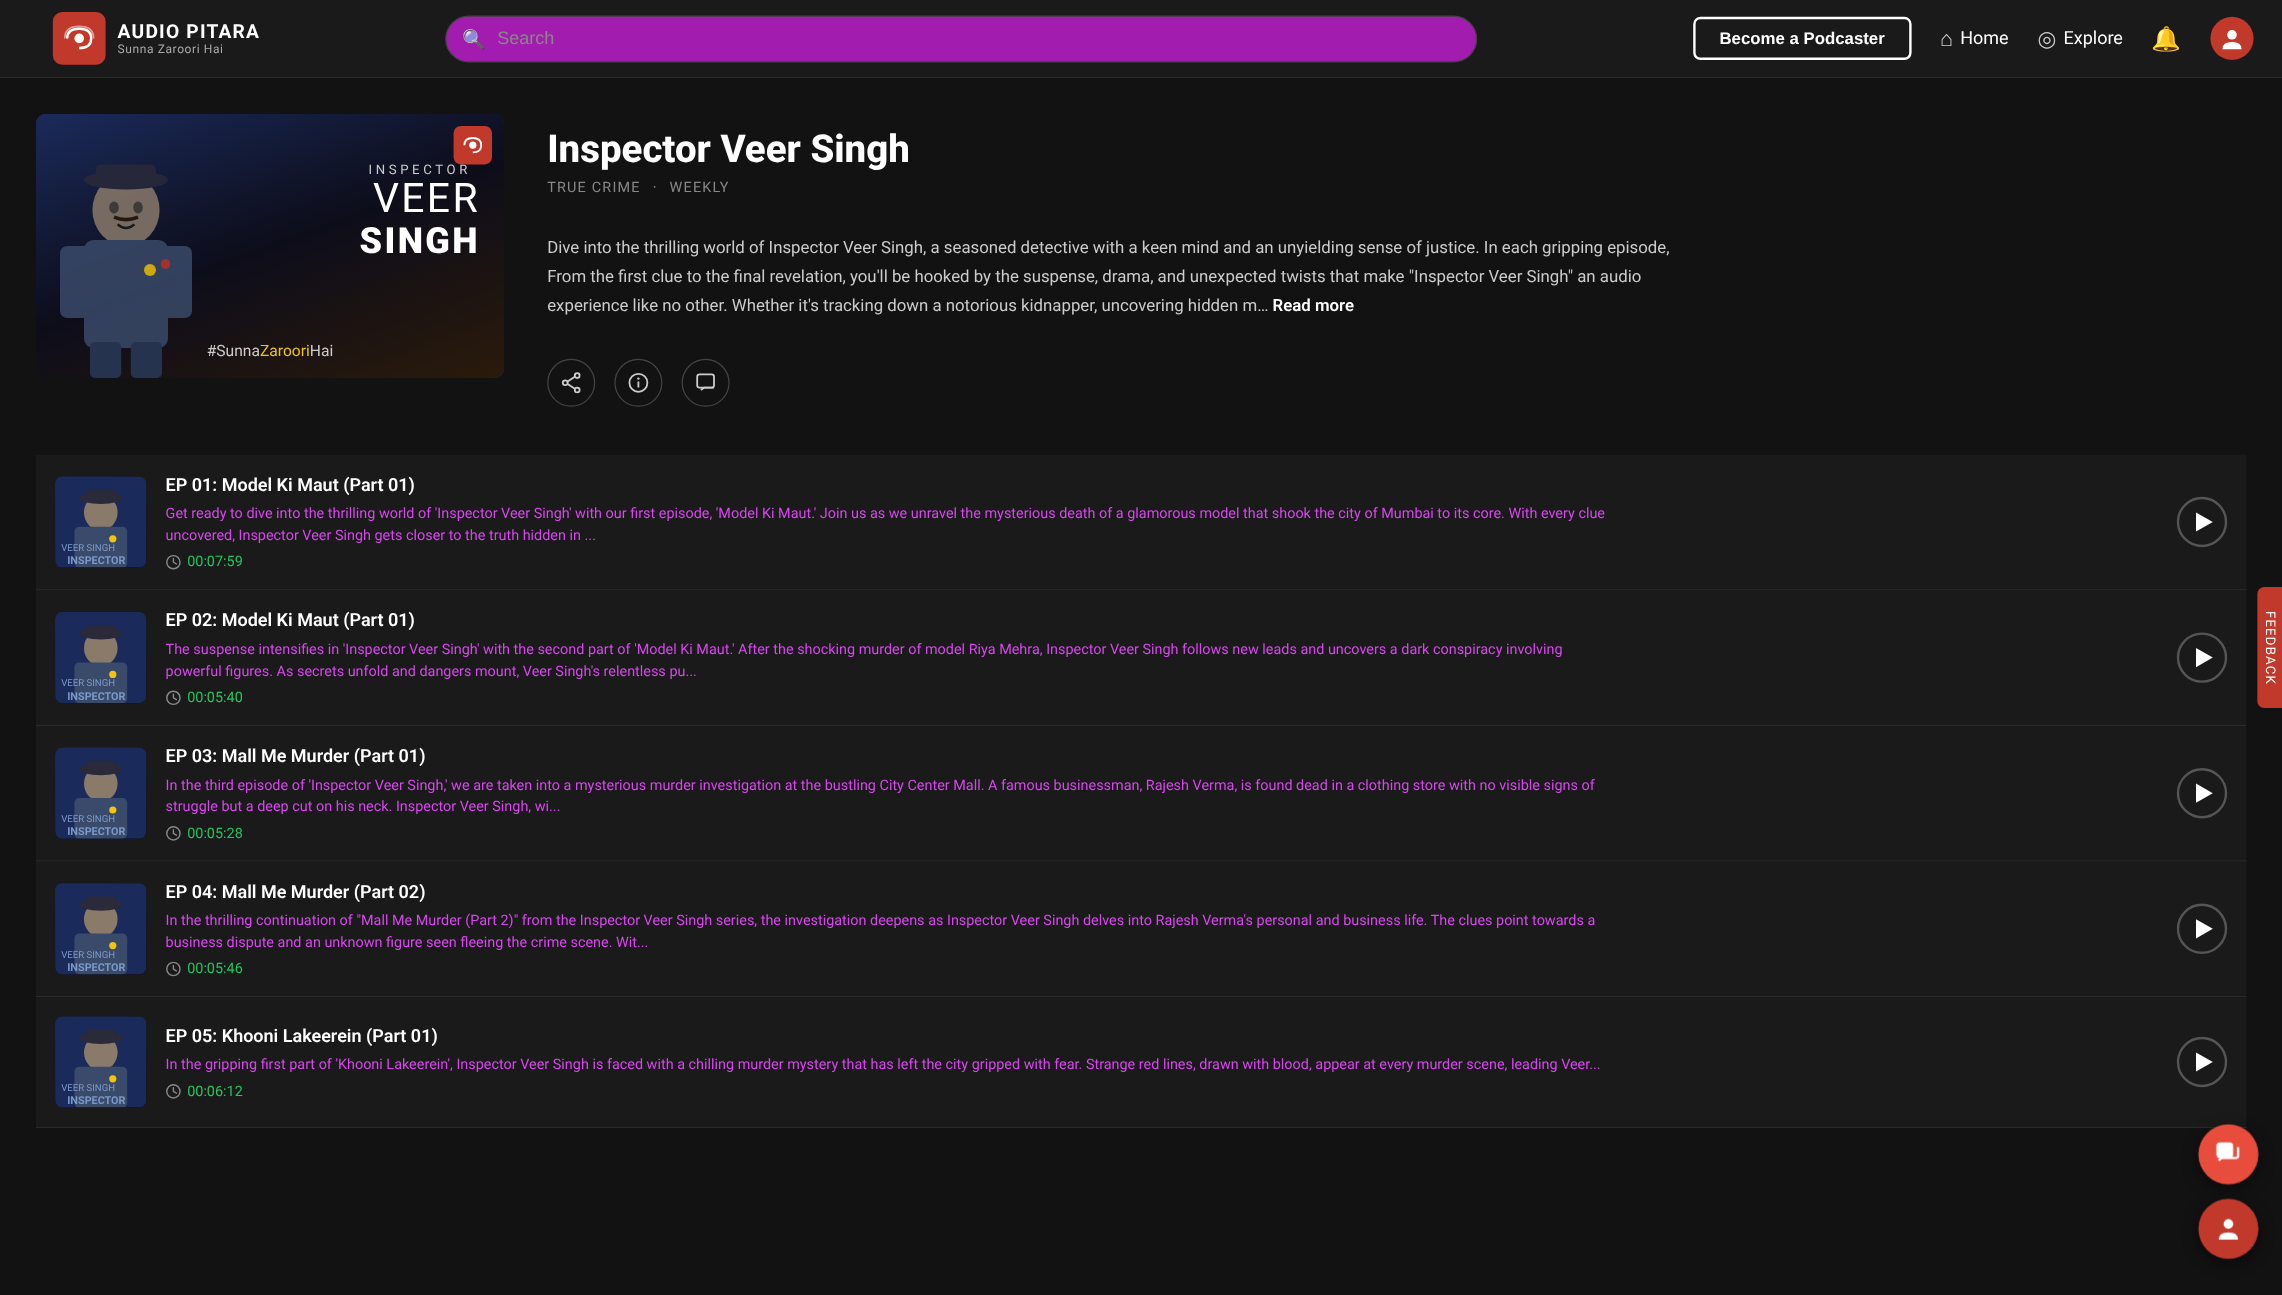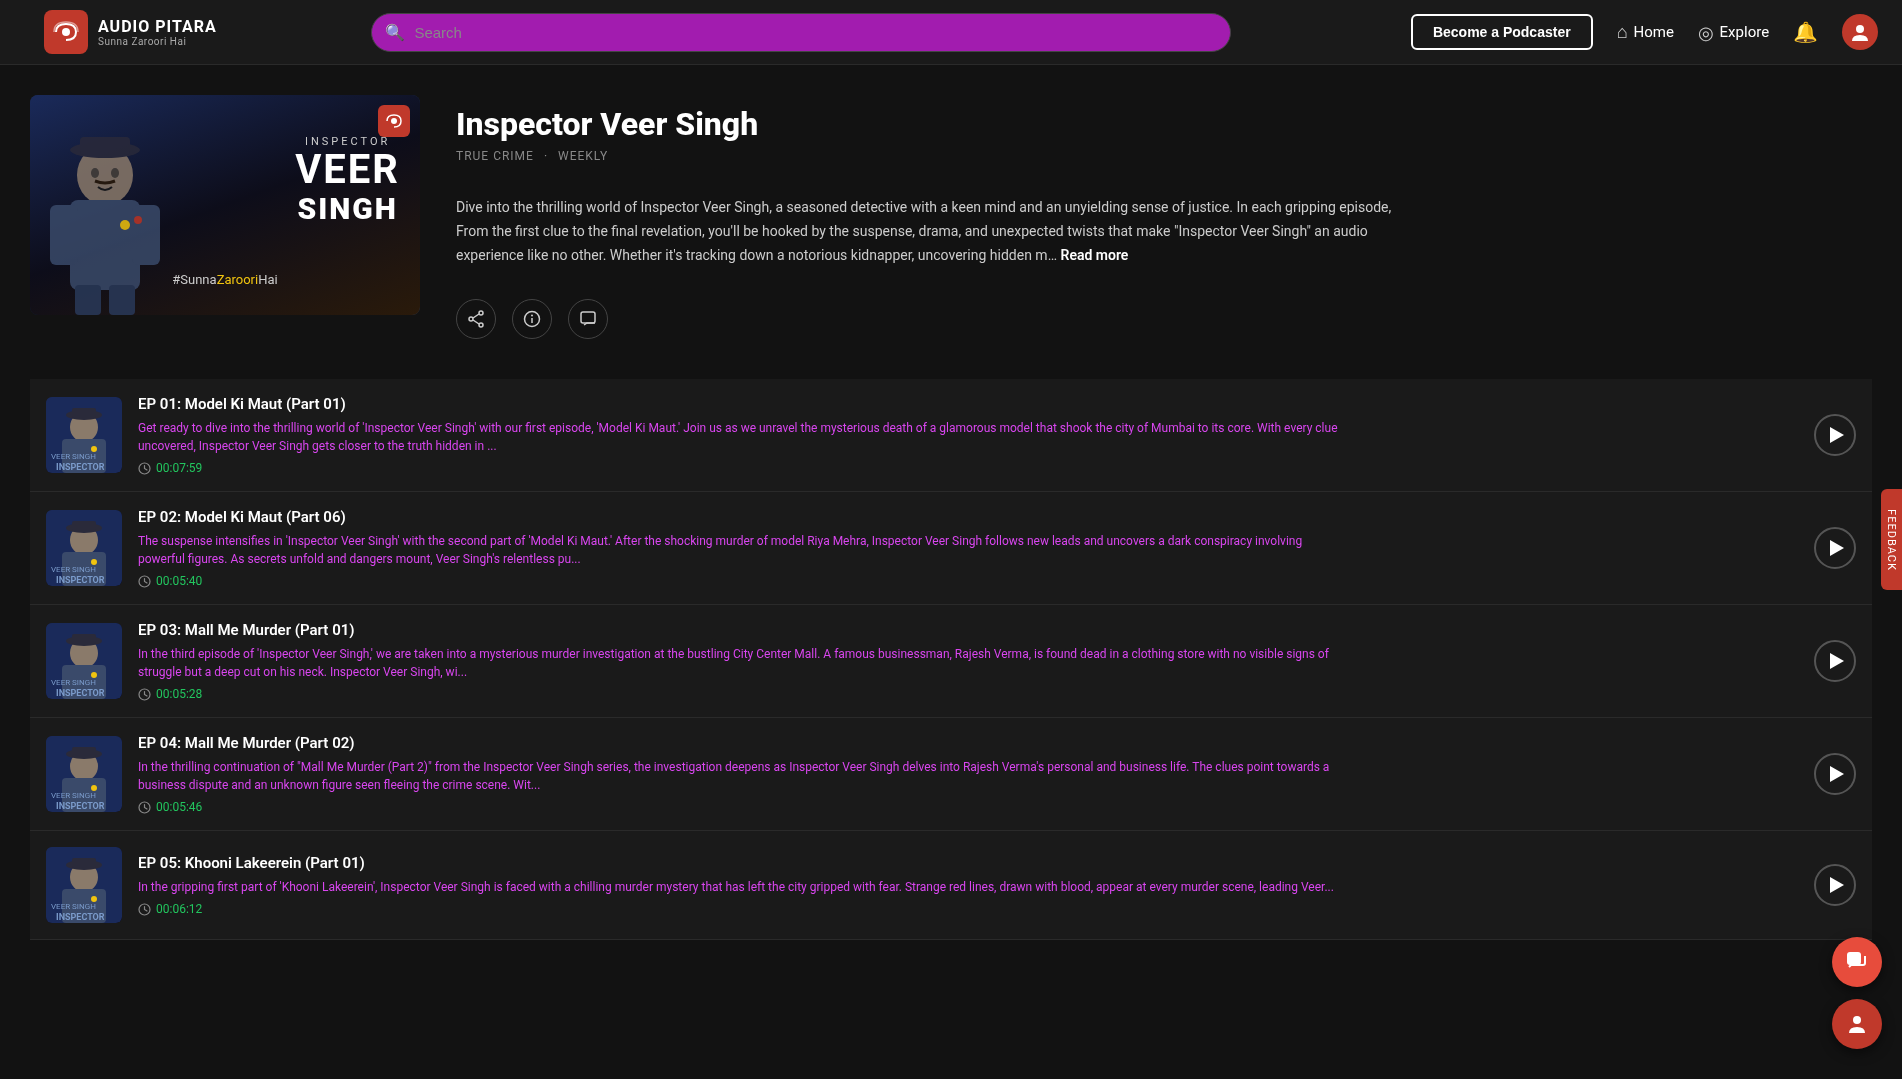--- a/index.html
+++ b/index.html
@@ -422,25 +422,25 @@
 
       <div class="cover-badge">
         <svg width="18" height="18" viewBox="0 0 18 18" fill="none">
           <path d="M2 9 Q2 3 9 3 Q16 3 16 9 Q16 15 9 15" stroke="#fff" stroke-width="1.5" fill="none"></path>
           <circle cx="9" cy="9" r="3" fill="#fff"></circle>
         </svg>
       </div>
 
       <div class="cover-title-area" style="position:absolute;right:20px;top:40px;text-align:center;z-index:2;">
         <div style="font-size:11px;color:#ccc;letter-spacing:3px;text-transform:uppercase;">INSPECTOR</div>
-        <div style="font-size:40px;font-weight:700;color:#fff;letter-spacing:2px;line-height:1.1;">VEER</div>
+        <div style="font-size:34px;font-weight:400;color:#fff;letter-spacing:2px;line-height:1.1;text-align:right;">VEER</div>
         <div style="font-size:30px;font-weight:900;color:#fff;letter-spacing:2px;line-height:1.1;">SINGH</div>
       </div>
 
-      <div style="position:absolute;bottom:28px;left:0;right:0;text-align:center;font-size:13px;z-index:3;">
+      <div style="position:absolute;bottom:14px;left:0;right:0;text-align:center;font-size:13px;z-index:3;">
         <span style="color:#ccc;">#Sunna</span><span style="color:#f1c40f;">Zaroori</span><span style="color:#ccc;">Hai</span>
       </div>
     </div>
 
     <div class="podcast-info">
       <h1 class="podcast-title">Inspector Veer Singh</h1>
       <div class="podcast-meta">
         <span>TRUE CRIME</span>
         <span class="dot">·</span>
         <span>WEEKLY</span>
@@ -513,21 +513,21 @@
           <ellipse cx="38" cy="30" rx="14" ry="15" fill="#8a7a6a"></ellipse>
           <rect x="16" y="42" width="44" height="34" rx="4" fill="#3a4a6a"></rect>
           <ellipse cx="38" cy="18" rx="18" ry="5" fill="#2a2a3a"></ellipse>
           <rect x="26" y="11" width="24" height="10" rx="2" fill="#2a2a3a"></rect>
           <circle cx="48" cy="52" r="3" fill="#f1c40f"></circle>
           <text x="10" y="73" font-size="9" fill="#7a9aca" font-weight="bold">INSPECTOR</text>
           <text x="5" y="62" font-size="8" fill="#7a9aca">VEER SINGH</text>
         </svg>
       </div>
       <div class="episode-content">
-        <div class="episode-title">EP 02: Model Ki Maut (Part 06)</div>
+        <div class="episode-title">EP 02: Model Ki Maut (Part 01)</div>
         <div class="episode-desc">The suspense intensifies in 'Inspector Veer Singh' with the second part of 'Model Ki Maut.' After the shocking murder of model Riya Mehra, Inspector Veer Singh follows new leads and uncovers a dark conspiracy involving powerful figures. As secrets unfold and dangers mount, Veer Singh's relentless pu...</div>
         <div class="episode-duration">
           <svg width="13" height="13" viewBox="0 0 13 13" fill="none">
             <circle cx="6.5" cy="6.5" r="5.5" stroke="#888" stroke-width="1.2"></circle>
             <path d="M6.5 3.5 L6.5 6.5 L9 8" stroke="#888" stroke-width="1.2" stroke-linecap="round"></path>
           </svg>
           00:05:40
         </div>
       </div>
       <button class="play-btn" aria-label="Play episode">

